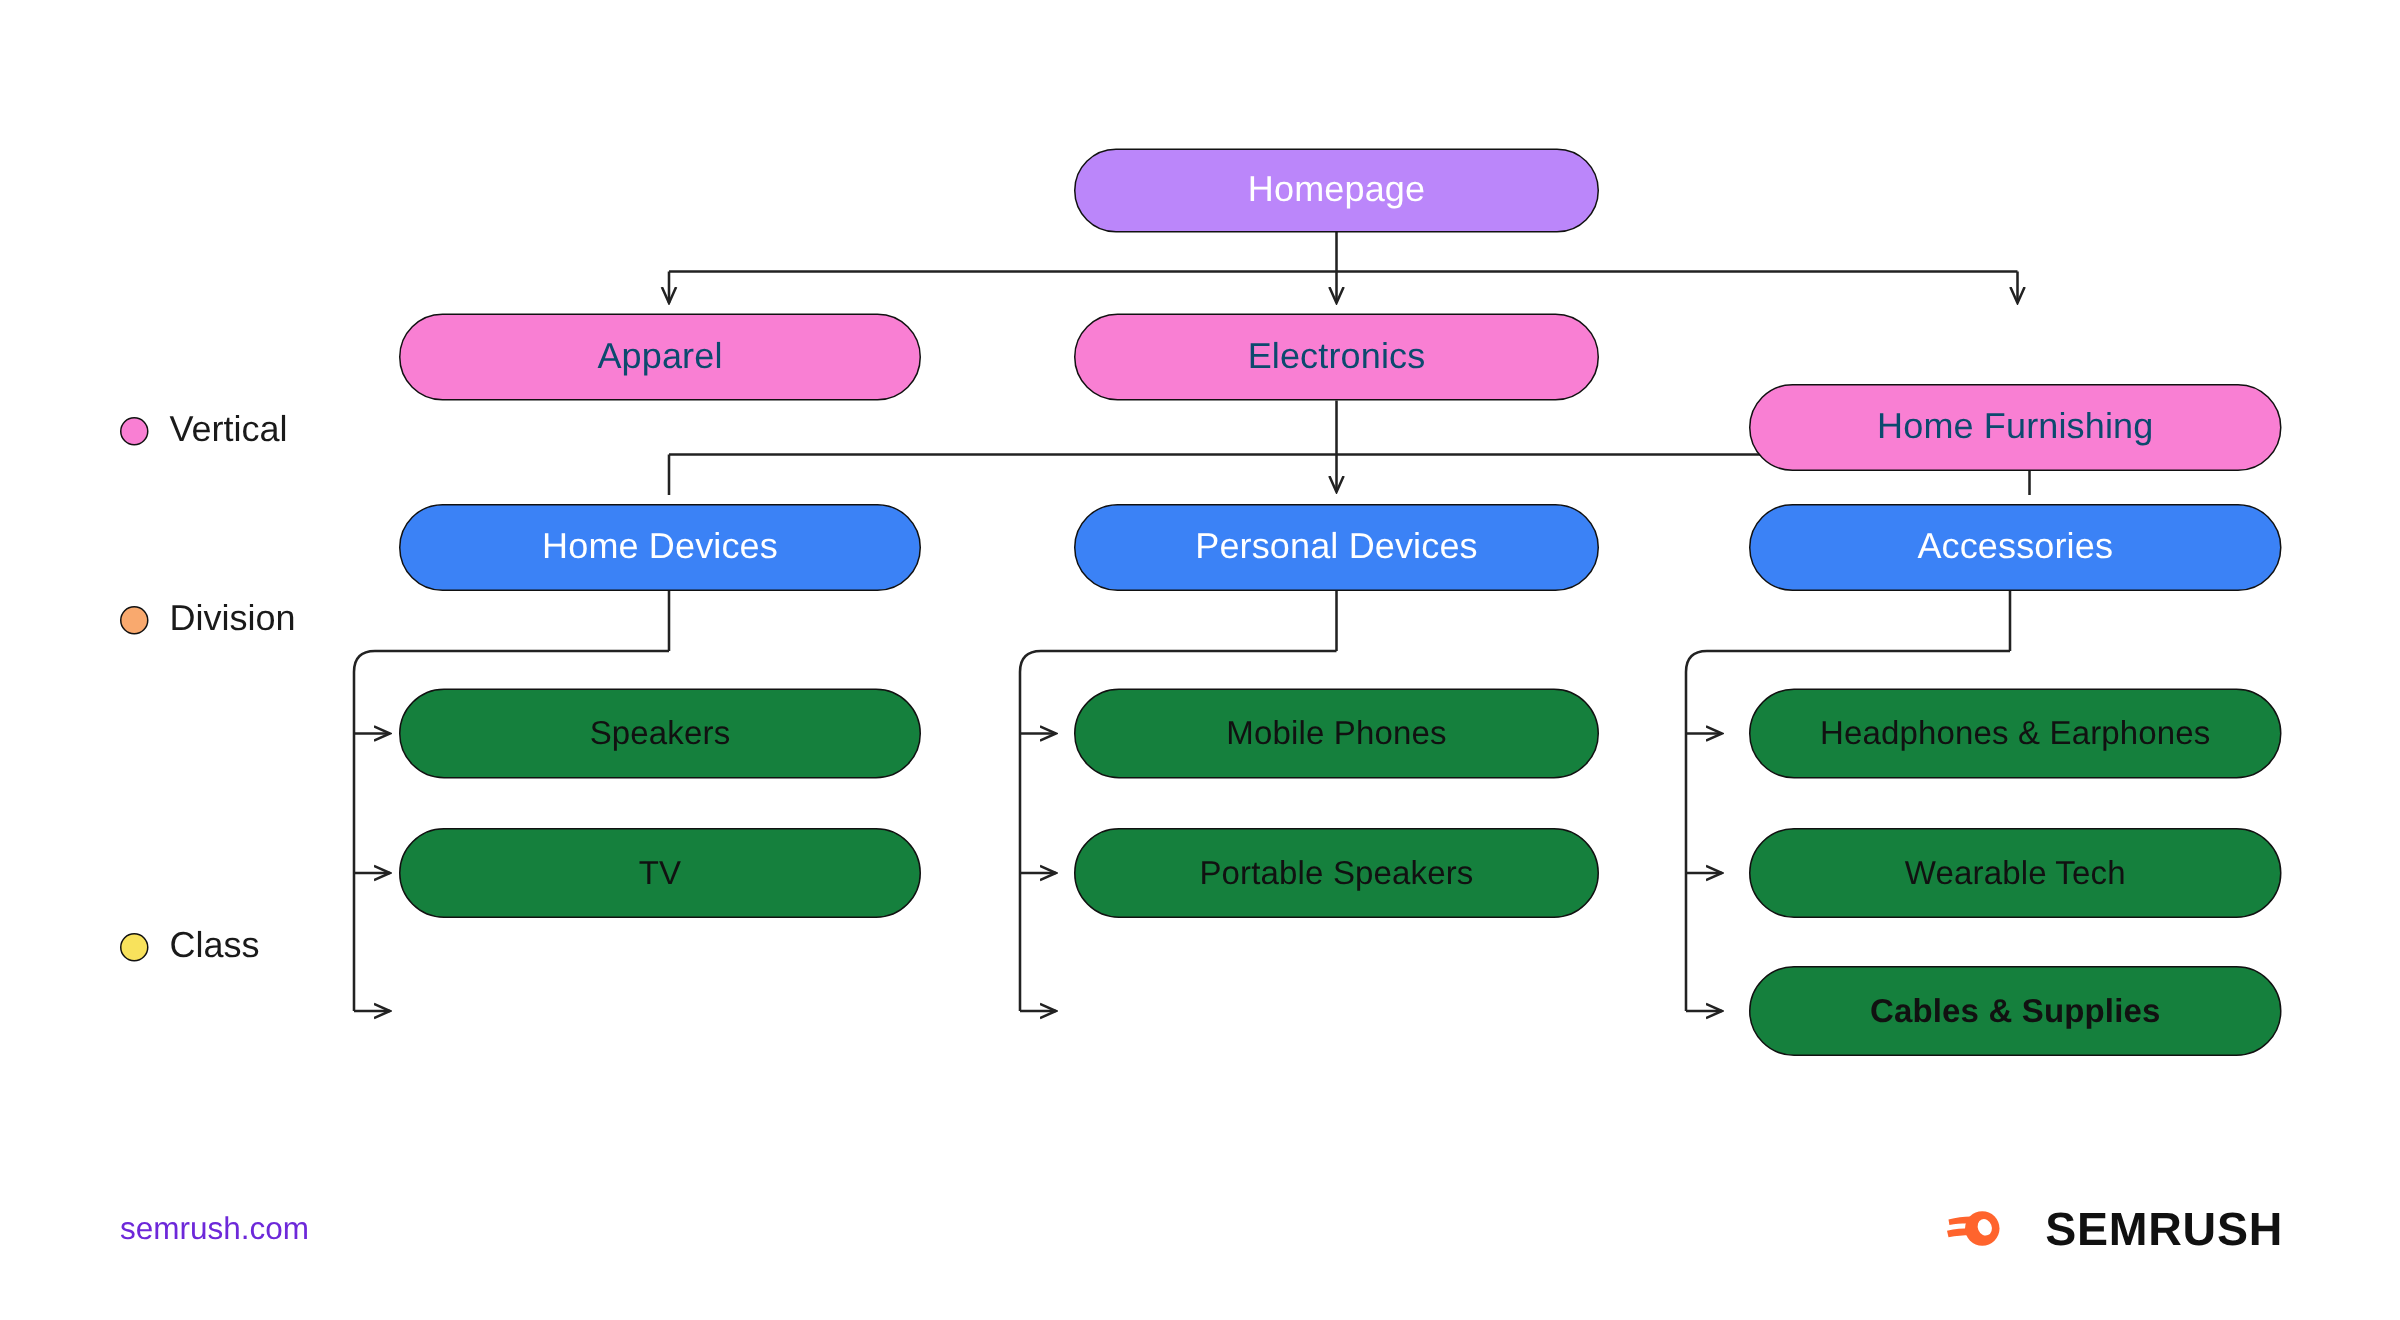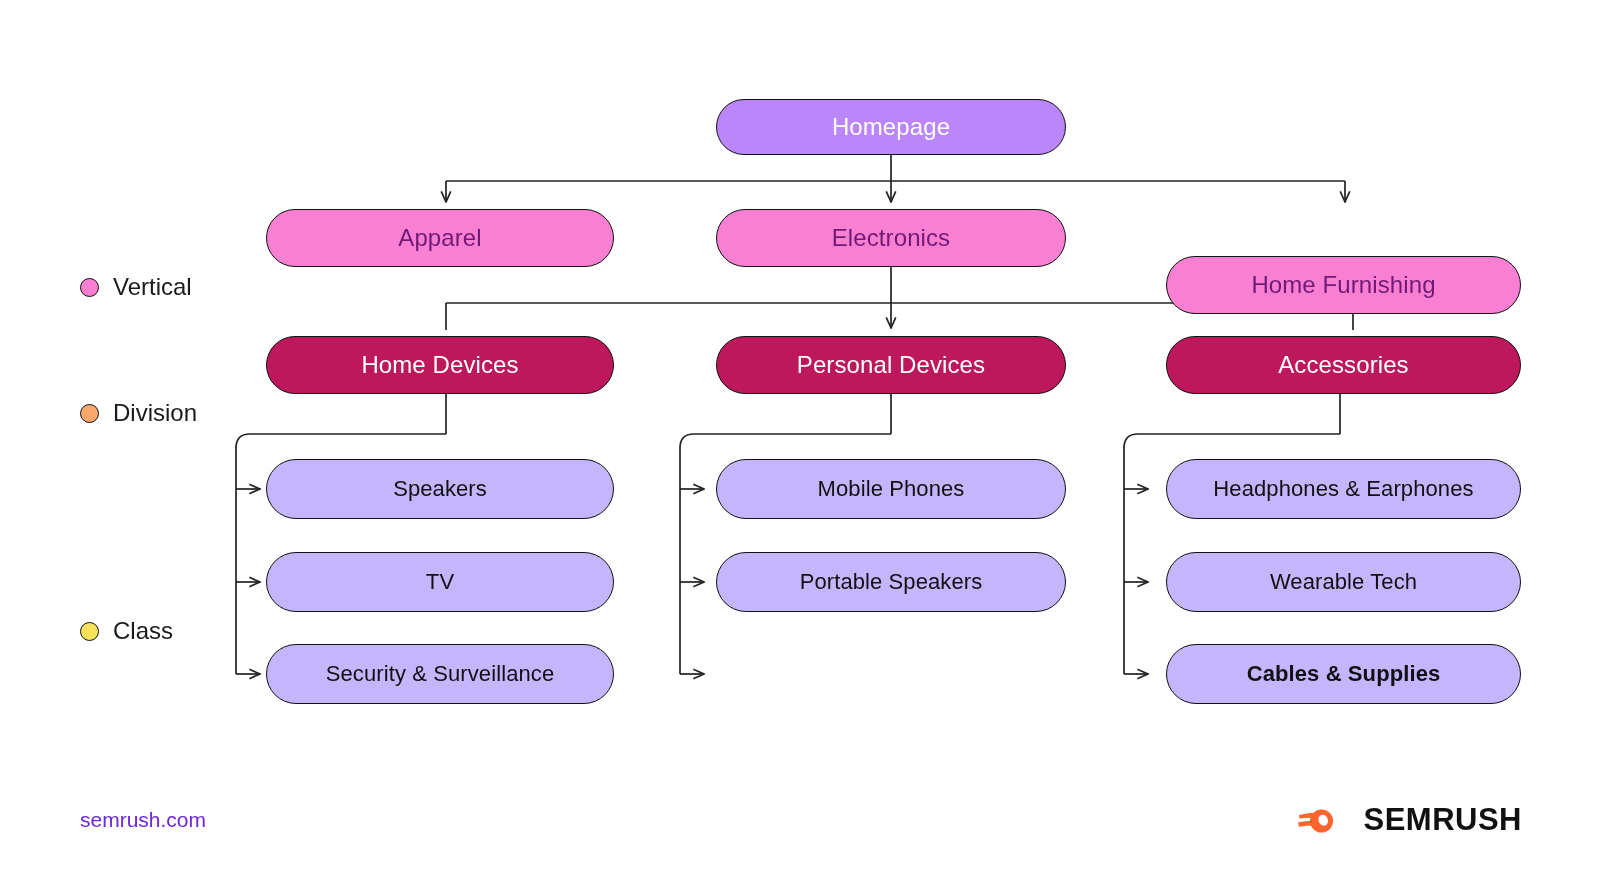--- a/index.html
+++ b/index.html
@@ -39,30 +39,30 @@
     white-space: nowrap;
   }
   .node.root {
     background: #bb86fa;
     color: #ffffff;
     font-size: 24px;
     margin-top: 16px;
   }
   .node.vertical {
     background: #f97fd3;
-    color: #701a75;
+    color: #0c4a6e;
     font-size: 24px;
   }
   .node.division {
-    background: #be185d;
+    background: #3b82f6;
     color: #ffffff;
     font-size: 24px;
   }
   .node.cls {
-    background: #c4b5fd;
+    background: #15803d;
     color: #111111;
     font-size: 22px;
   }
   .legend-row {
     position: absolute;
     display: flex;
     align-items: center;
     gap: 14px;
     margin-top: 48px;
   }
@@ -83,21 +83,21 @@
     left: 80px;
     top: 808px;
     font-size: 21px;
     color: #6d28d9;
   }
   #brand {
     position: absolute;
     right: 78px;
     top: 802px;
     display: flex;
-    align-items: flex-end;
+    align-items: flex-start;
     gap: 26px;
   }
   #brand-name {
     font-size: 31px;
     font-weight: bold;
     letter-spacing: 0.5px;
     color: #111111;
   }
 </style>
 </head>
@@ -179,23 +179,20 @@
   </div>
   <div class="node division" style="left:1166px; top:336px; width:355px; height:58px;">
     <span>Accessories</span>
   </div>
 
   <div class="node cls" style="left:266px; top:459px; width:348px; height:60px;">
     <span>Speakers</span>
   </div>
   <div class="node cls" style="left:266px; top:552px; width:348px; height:60px;">
     <span>TV</span>
-  </div>
-  <div class="node cls" style="left:266px; top:644px; width:348px; height:60px;">
-    <span>Security &amp; Surveillance</span>
   </div>
 
   <div class="node cls" style="left:716px; top:459px; width:350px; height:60px;">
     <span>Mobile Phones</span>
   </div>
   <div class="node cls" style="left:716px; top:552px; width:350px; height:60px;">
     <span>Portable Speakers</span>
   </div>
 
   <div class="node cls" style="left:1166px; top:459px; width:355px; height:60px;">

